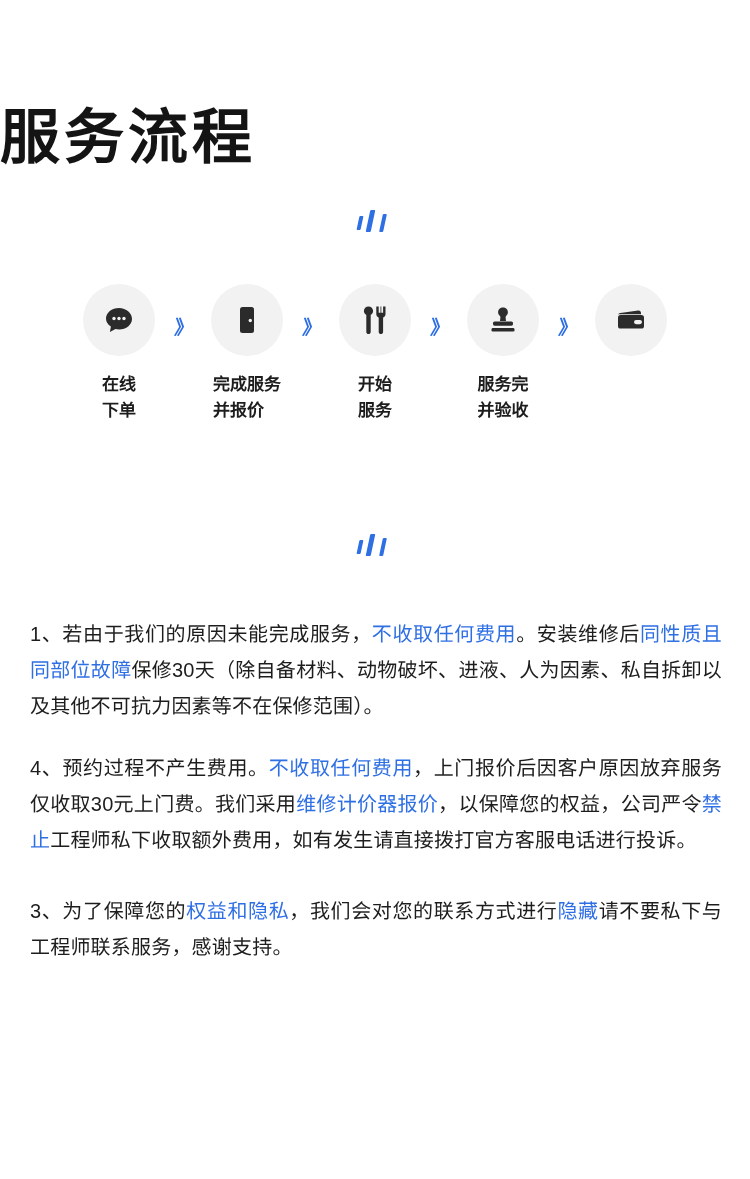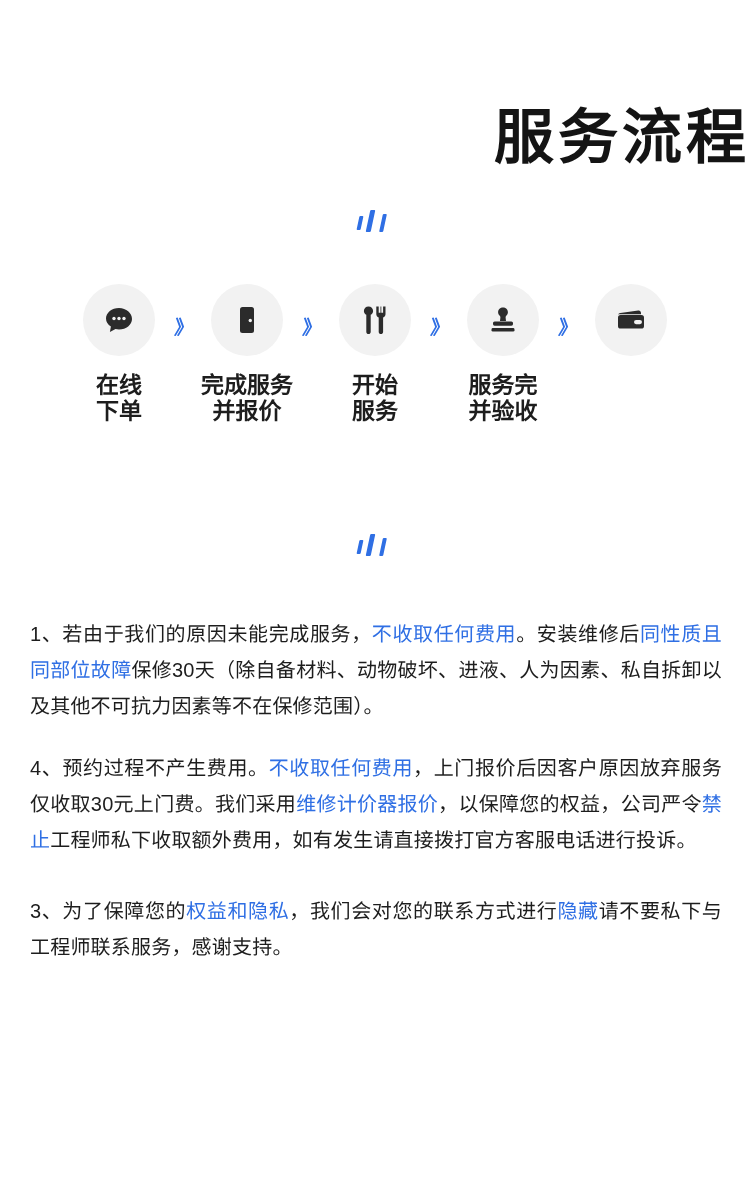--- a/index.html
+++ b/index.html
@@ -16,21 +16,21 @@
   }
   .page {
     position: relative;
     width: 750px;
     height: 1179px;
     box-sizing: border-box;
   }
 
   
   .section-title {
-    text-align: right;
+    text-align: left;
     font-size: 60px;
     line-height: 1;
     font-weight: 800;
     letter-spacing: 4px;
     color: #141414;
   }
   #flow-title-wrap { padding-top: 108px; }
   #detail-title-wrap { padding-top: 68px; }
 
   .title-deco {
@@ -68,25 +68,25 @@
     height: 72px;
     border-radius: 50%;
     background: #f2f2f2;
     display: flex;
     align-items: center;
     justify-content: center;
   }
   .step-circle svg { display: block; }
   .step-label {
     margin-top: 16px;
-    font-size: 23px;
+    font-size: 17px;
     font-weight: 700;
     line-height: 26px;
     color: #1d1d1d;
-    text-align: center;
+    text-align: left;
     white-space: pre-line;
   }
   .chev {
     width: 30px;
     margin-top: 28px;
     text-align: center;
     color: #2f6fe4;
     font-size: 19px;
     font-weight: 700;
     letter-spacing: -3px;

